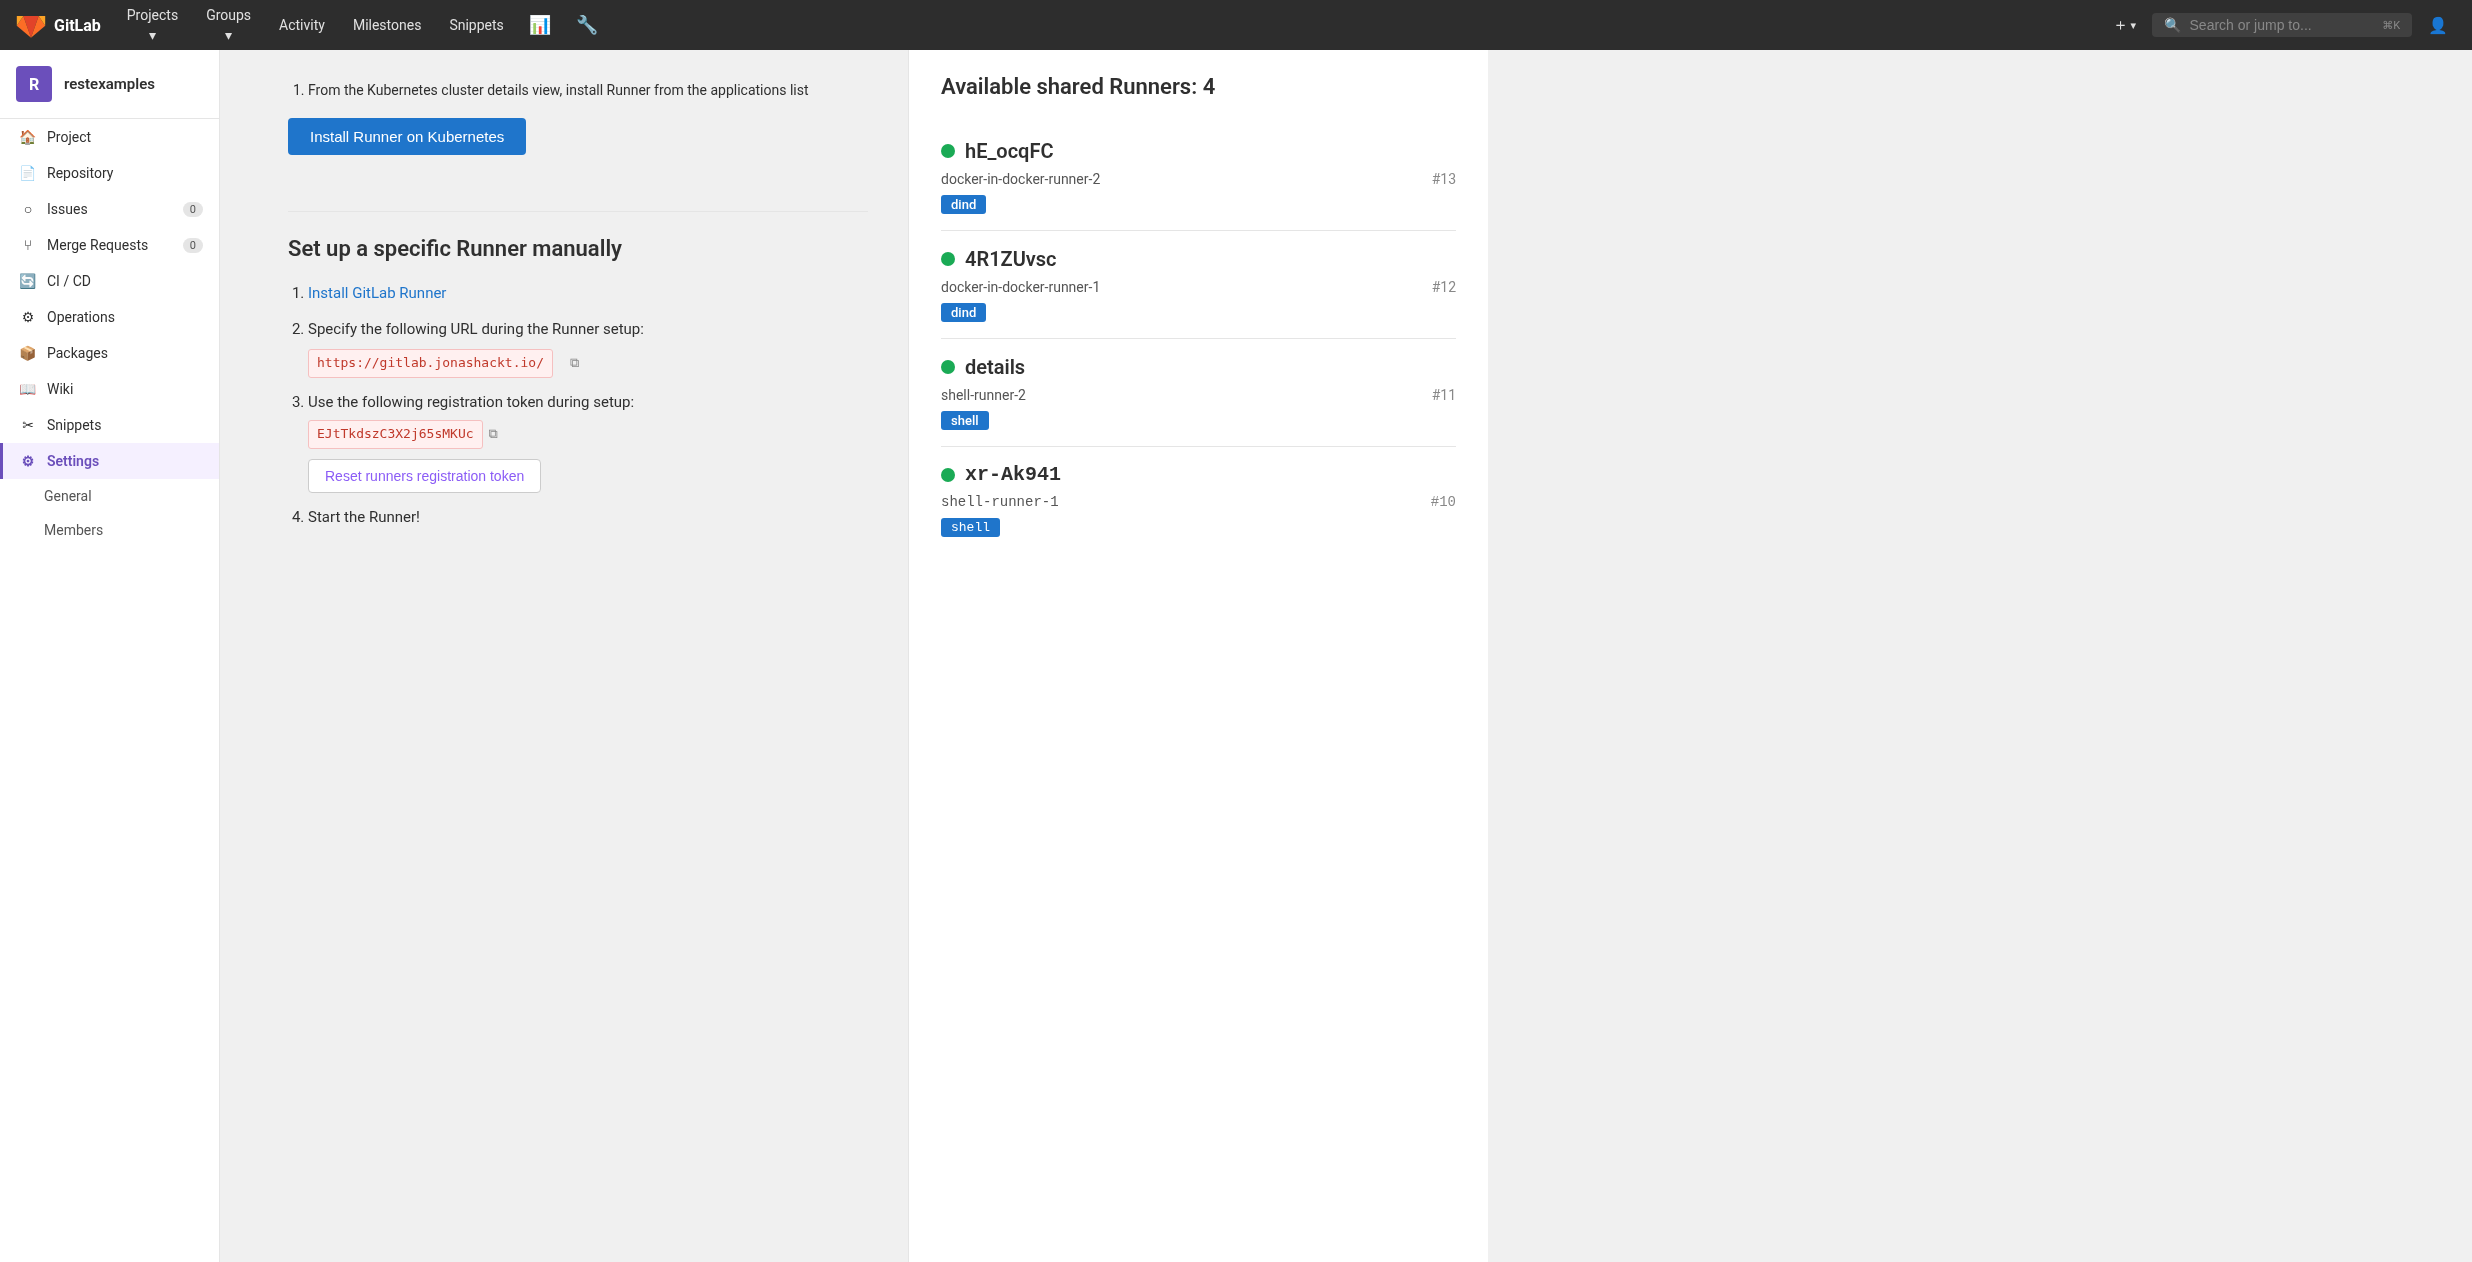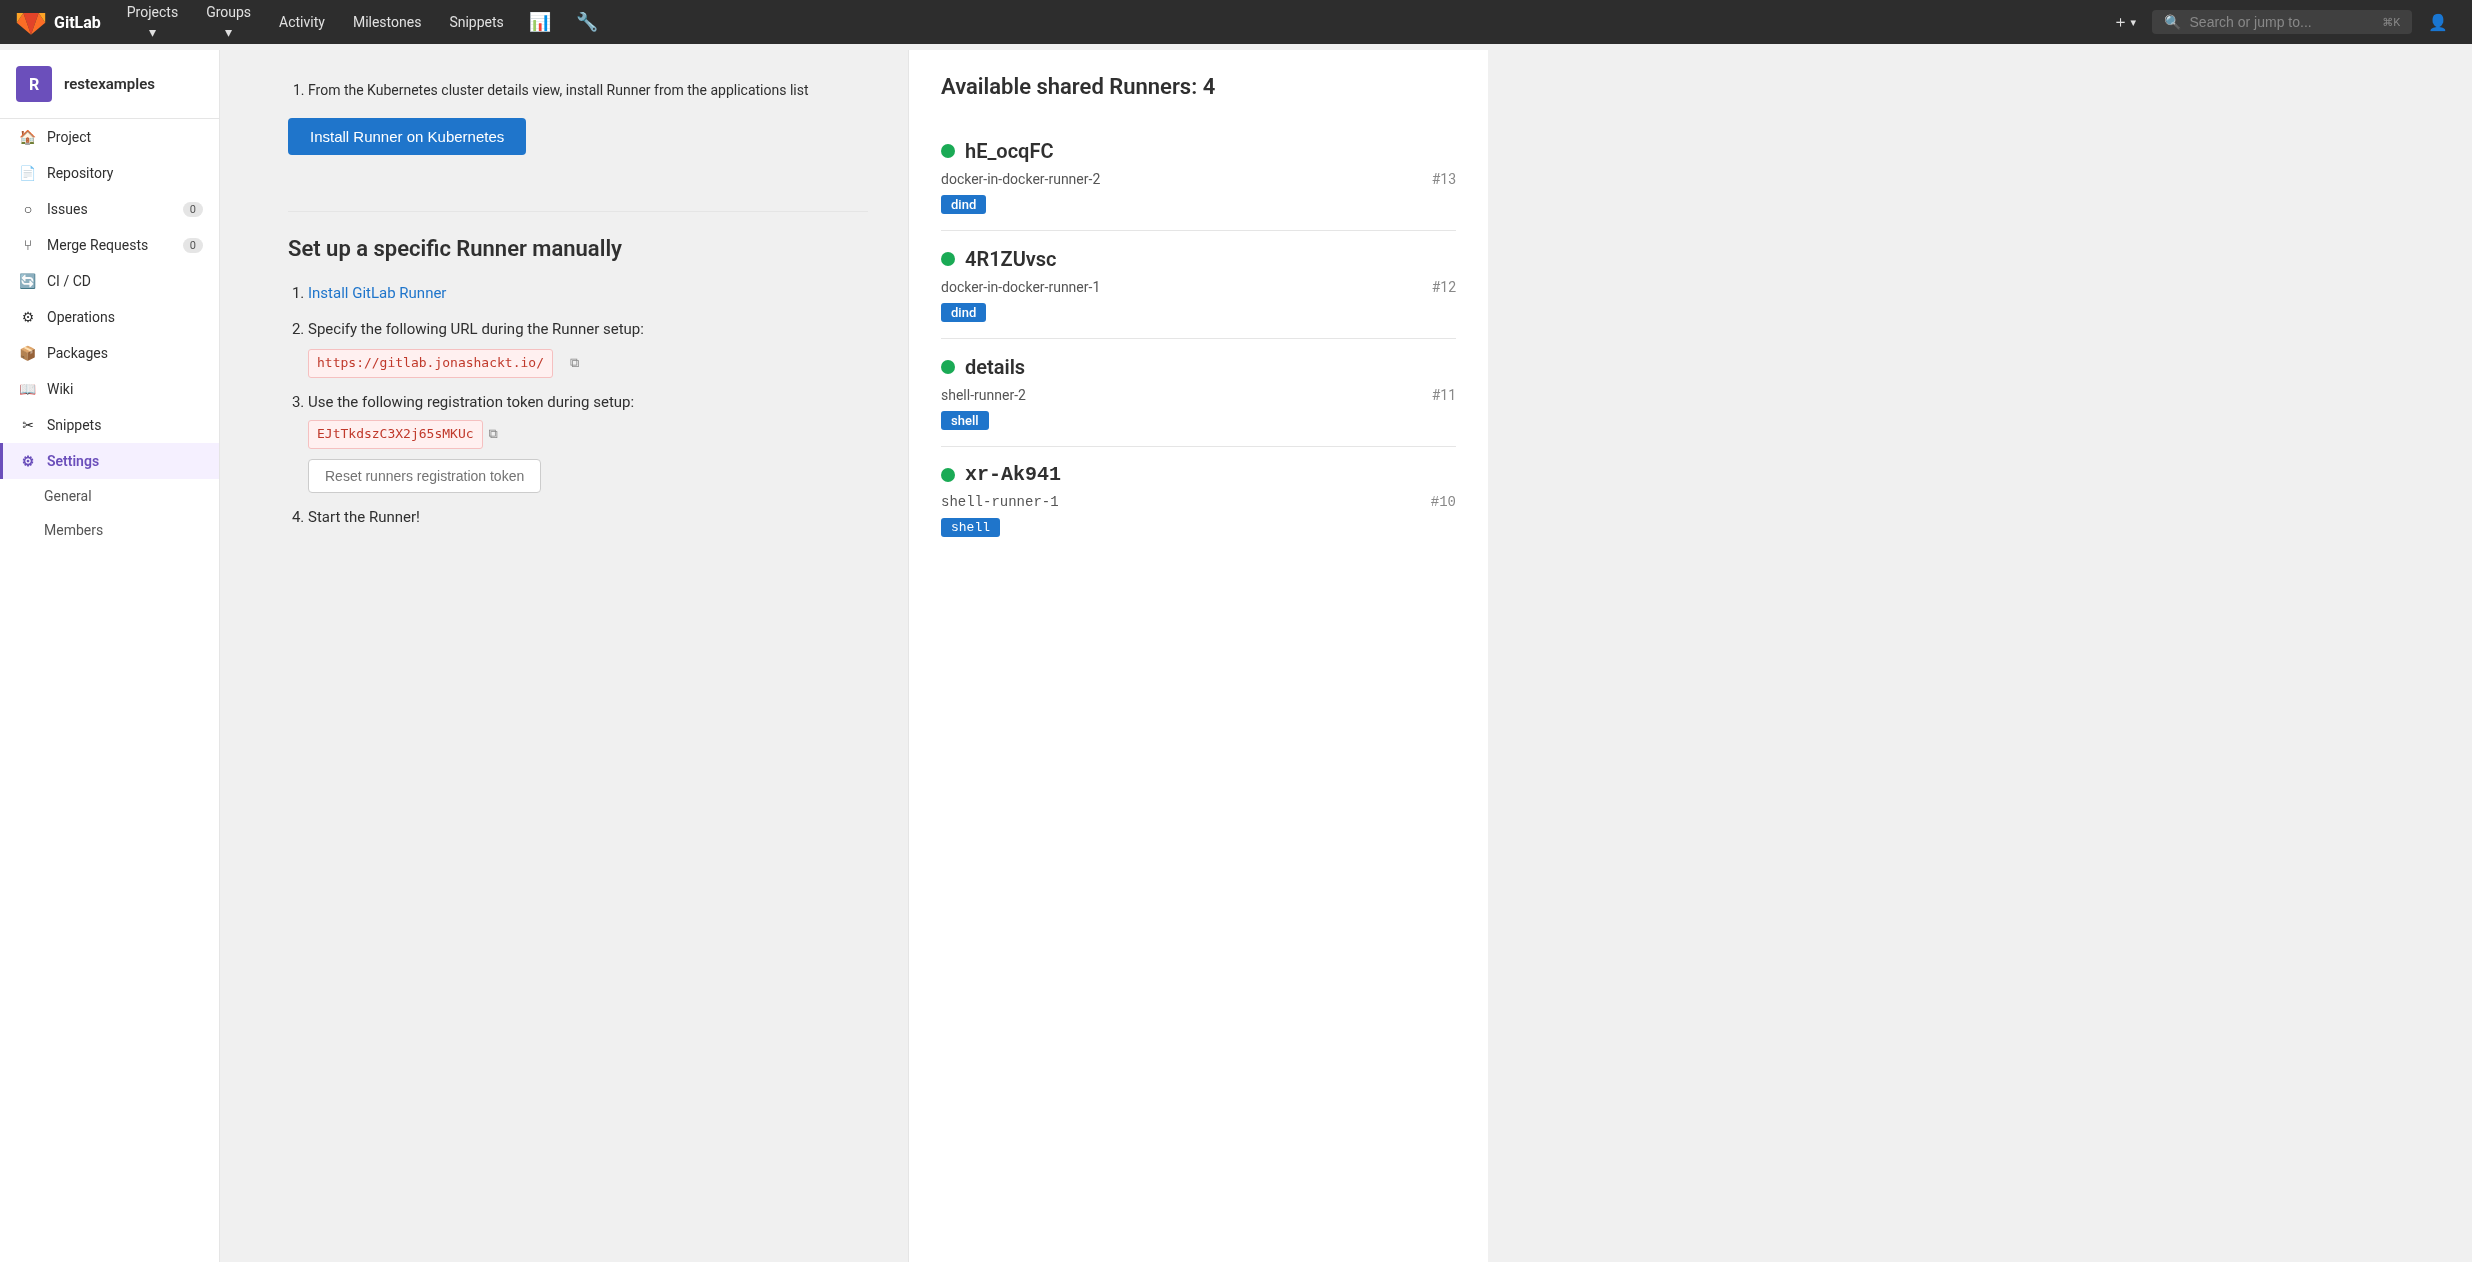--- a/index.html
+++ b/index.html
@@ -1,20 +1,20 @@
 <!DOCTYPE html>
 <html><head>
   <meta charset="utf-8">
   <style>
     * { box-sizing: border-box; margin: 0; padding: 0; }
     body { font-family: -apple-system, BlinkMacSystemFont, 'Segoe UI', Roboto, sans-serif; font-size: 14px; background: #f0f0f0; color: #303030; }
 
     
     .top-nav {
-      display: flex; align-items: center; background: #2d2d2d; height: 44px;
+      display: flex; align-items: center; background: #2d2d2d; height: 50px;
       padding: 0 16px; gap: 8px; position: fixed; top: 0; left: 0; right: 0; z-index: 100;
     }
     .nav-logo { display: flex; align-items: center; gap: 8px; margin-right: 8px; }
     .logo-svg { width: 30px; height: 30px; }
     .nav-link {
       color: #e0e0e0; text-decoration: none; padding: 6px 10px; border-radius: 4px;
       font-size: 14px; display: flex; align-items: center; gap: 4px; white-space: nowrap; flex-direction: column;
     }
     .nav-icon-btn {
       color: #e0e0e0; background: none; border: none; cursor: pointer;
@@ -90,21 +90,21 @@
     .code-inline {
       background: #fff0f0; color: #c0392b; font-family: monospace; font-size: 13px;
       padding: 3px 8px; border-radius: 3px; border: 1px solid #f5c0c0;
       display: inline-flex; align-items: center; gap: 6px;
     }
     .copy-btn {
       background: none; border: none; cursor: pointer; color: #888; font-size: 13px; padding: 0;
     }
 
     .btn-reset {
-      background: white; border: 1px solid #ccc; color: #737373;
+      background: white; border: 1px solid #ccc; color: #8b5cf6;
       padding: 8px 16px; border-radius: 4px; font-size: 14px; cursor: pointer; margin-top: 8px;
     }
 
     
     .right-panel { width: 580px; padding: 24px 32px; background: #fff; border-left: 1px solid #e5e5e5; flex-shrink: 0; }
 
     .runners-title { font-size: 22px; font-weight: 600; margin-bottom: 24px; color: #303030; }
 
     .runner-item { padding: 16px 0; border-bottom: 1px solid #e5e5e5; }
     .runner-item:last-child { border-bottom: none; font-family: Liberation Mono, monospace; }

